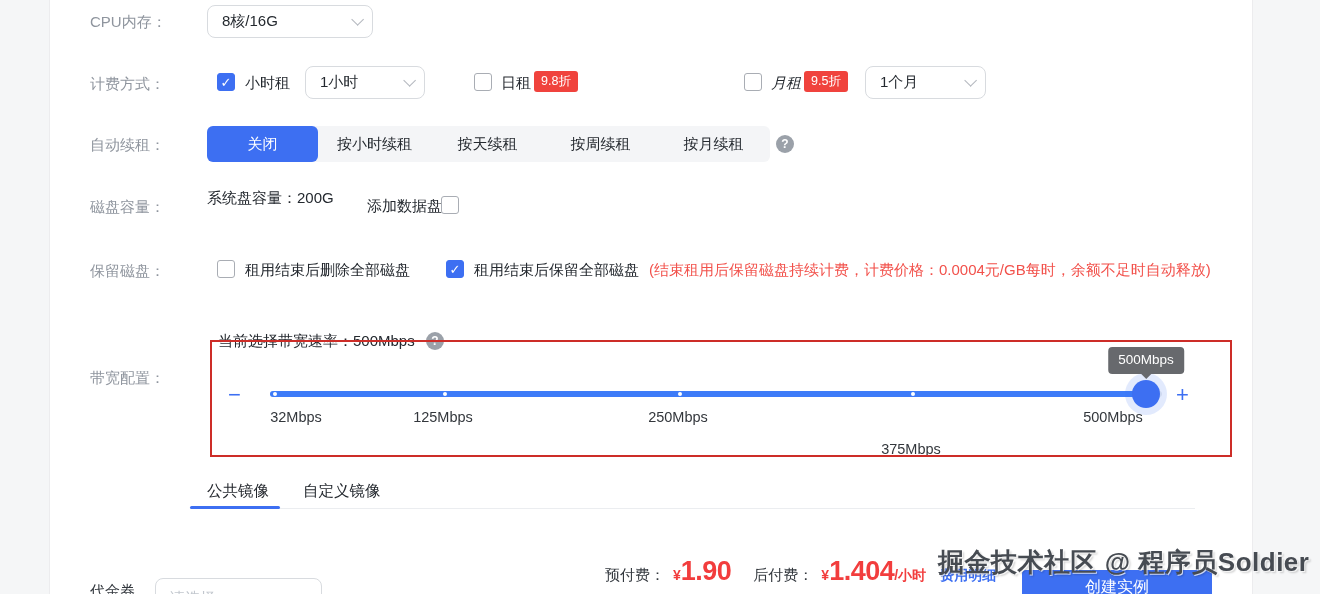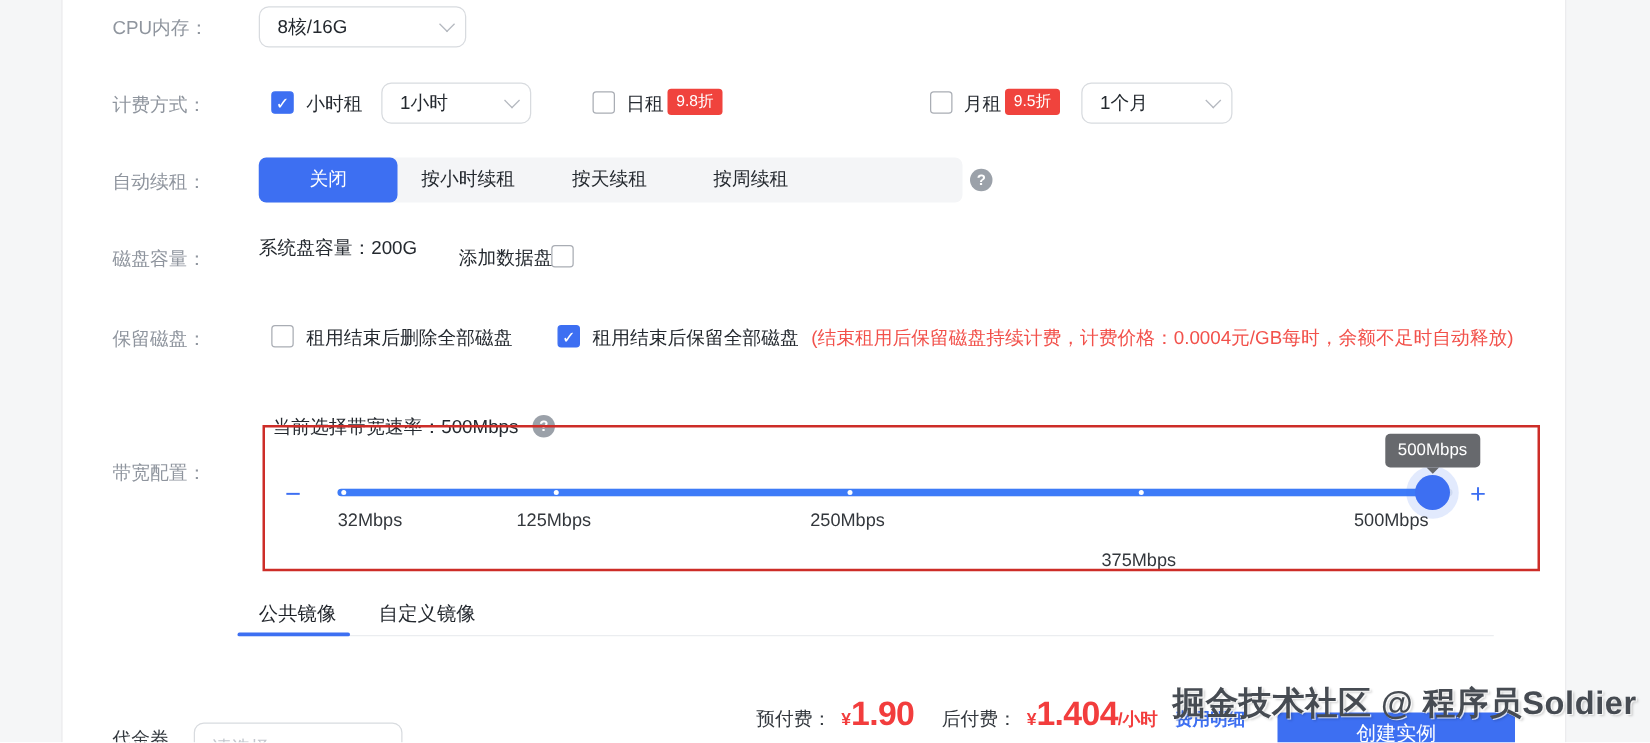--- a/index.html
+++ b/index.html
@@ -111,33 +111,34 @@
   <div class="select" style="left:305px; top:66px; width:120px;">
     <span class="sel-text">1小时</span>
     <span class="chev"></span>
   </div>
 
   <span class="cb" style="left:474px; top:73px;"></span>
   <span class="val-text" style="left:501px; top:74px;">日租</span>
   <span class="badge" style="left:534px; top:71px;">9.8折</span>
 
   <span class="cb" style="left:744px; top:73px;"></span>
-  <span class="val-text" style="left:771px; top:74px;">月租</span>
+  <span class="val-text" style="left:771px; top:74px;font-style:italic;">月租</span>
   <span class="badge" style="left:804px; top:71px;">9.5折</span>
   <div class="select" style="left:865px; top:66px; width:121px;">
     <span class="sel-text">1个月</span>
     <span class="chev"></span>
   </div>
 
   <div class="flabel" style="top:136px;">自动续租：</div>
   <div class="seg">
     <div class="seg-opt selected">关闭</div>
     <div class="seg-opt">按小时续租</div>
     <div class="seg-opt">按天续租</div>
     <div class="seg-opt">按周续租</div>
+    <div class="seg-opt">按月续租</div>
   </div>
   <span class="qicon" style="left:776px; top:135px;">?</span>
 
   <div class="flabel" style="top:198px;">磁盘容量：</div>
   <span class="val-text" style="left:207px; top:189px;">系统盘容量：200G</span>
   <span class="val-text" style="left:367px; top:197px;">添加数据盘</span>
   <span class="cb" style="left:441px; top:196px;"></span>
 
   <div class="flabel" style="top:262px;">保留磁盘：</div>
   <span class="cb" style="left:217px; top:260px;"></span>

